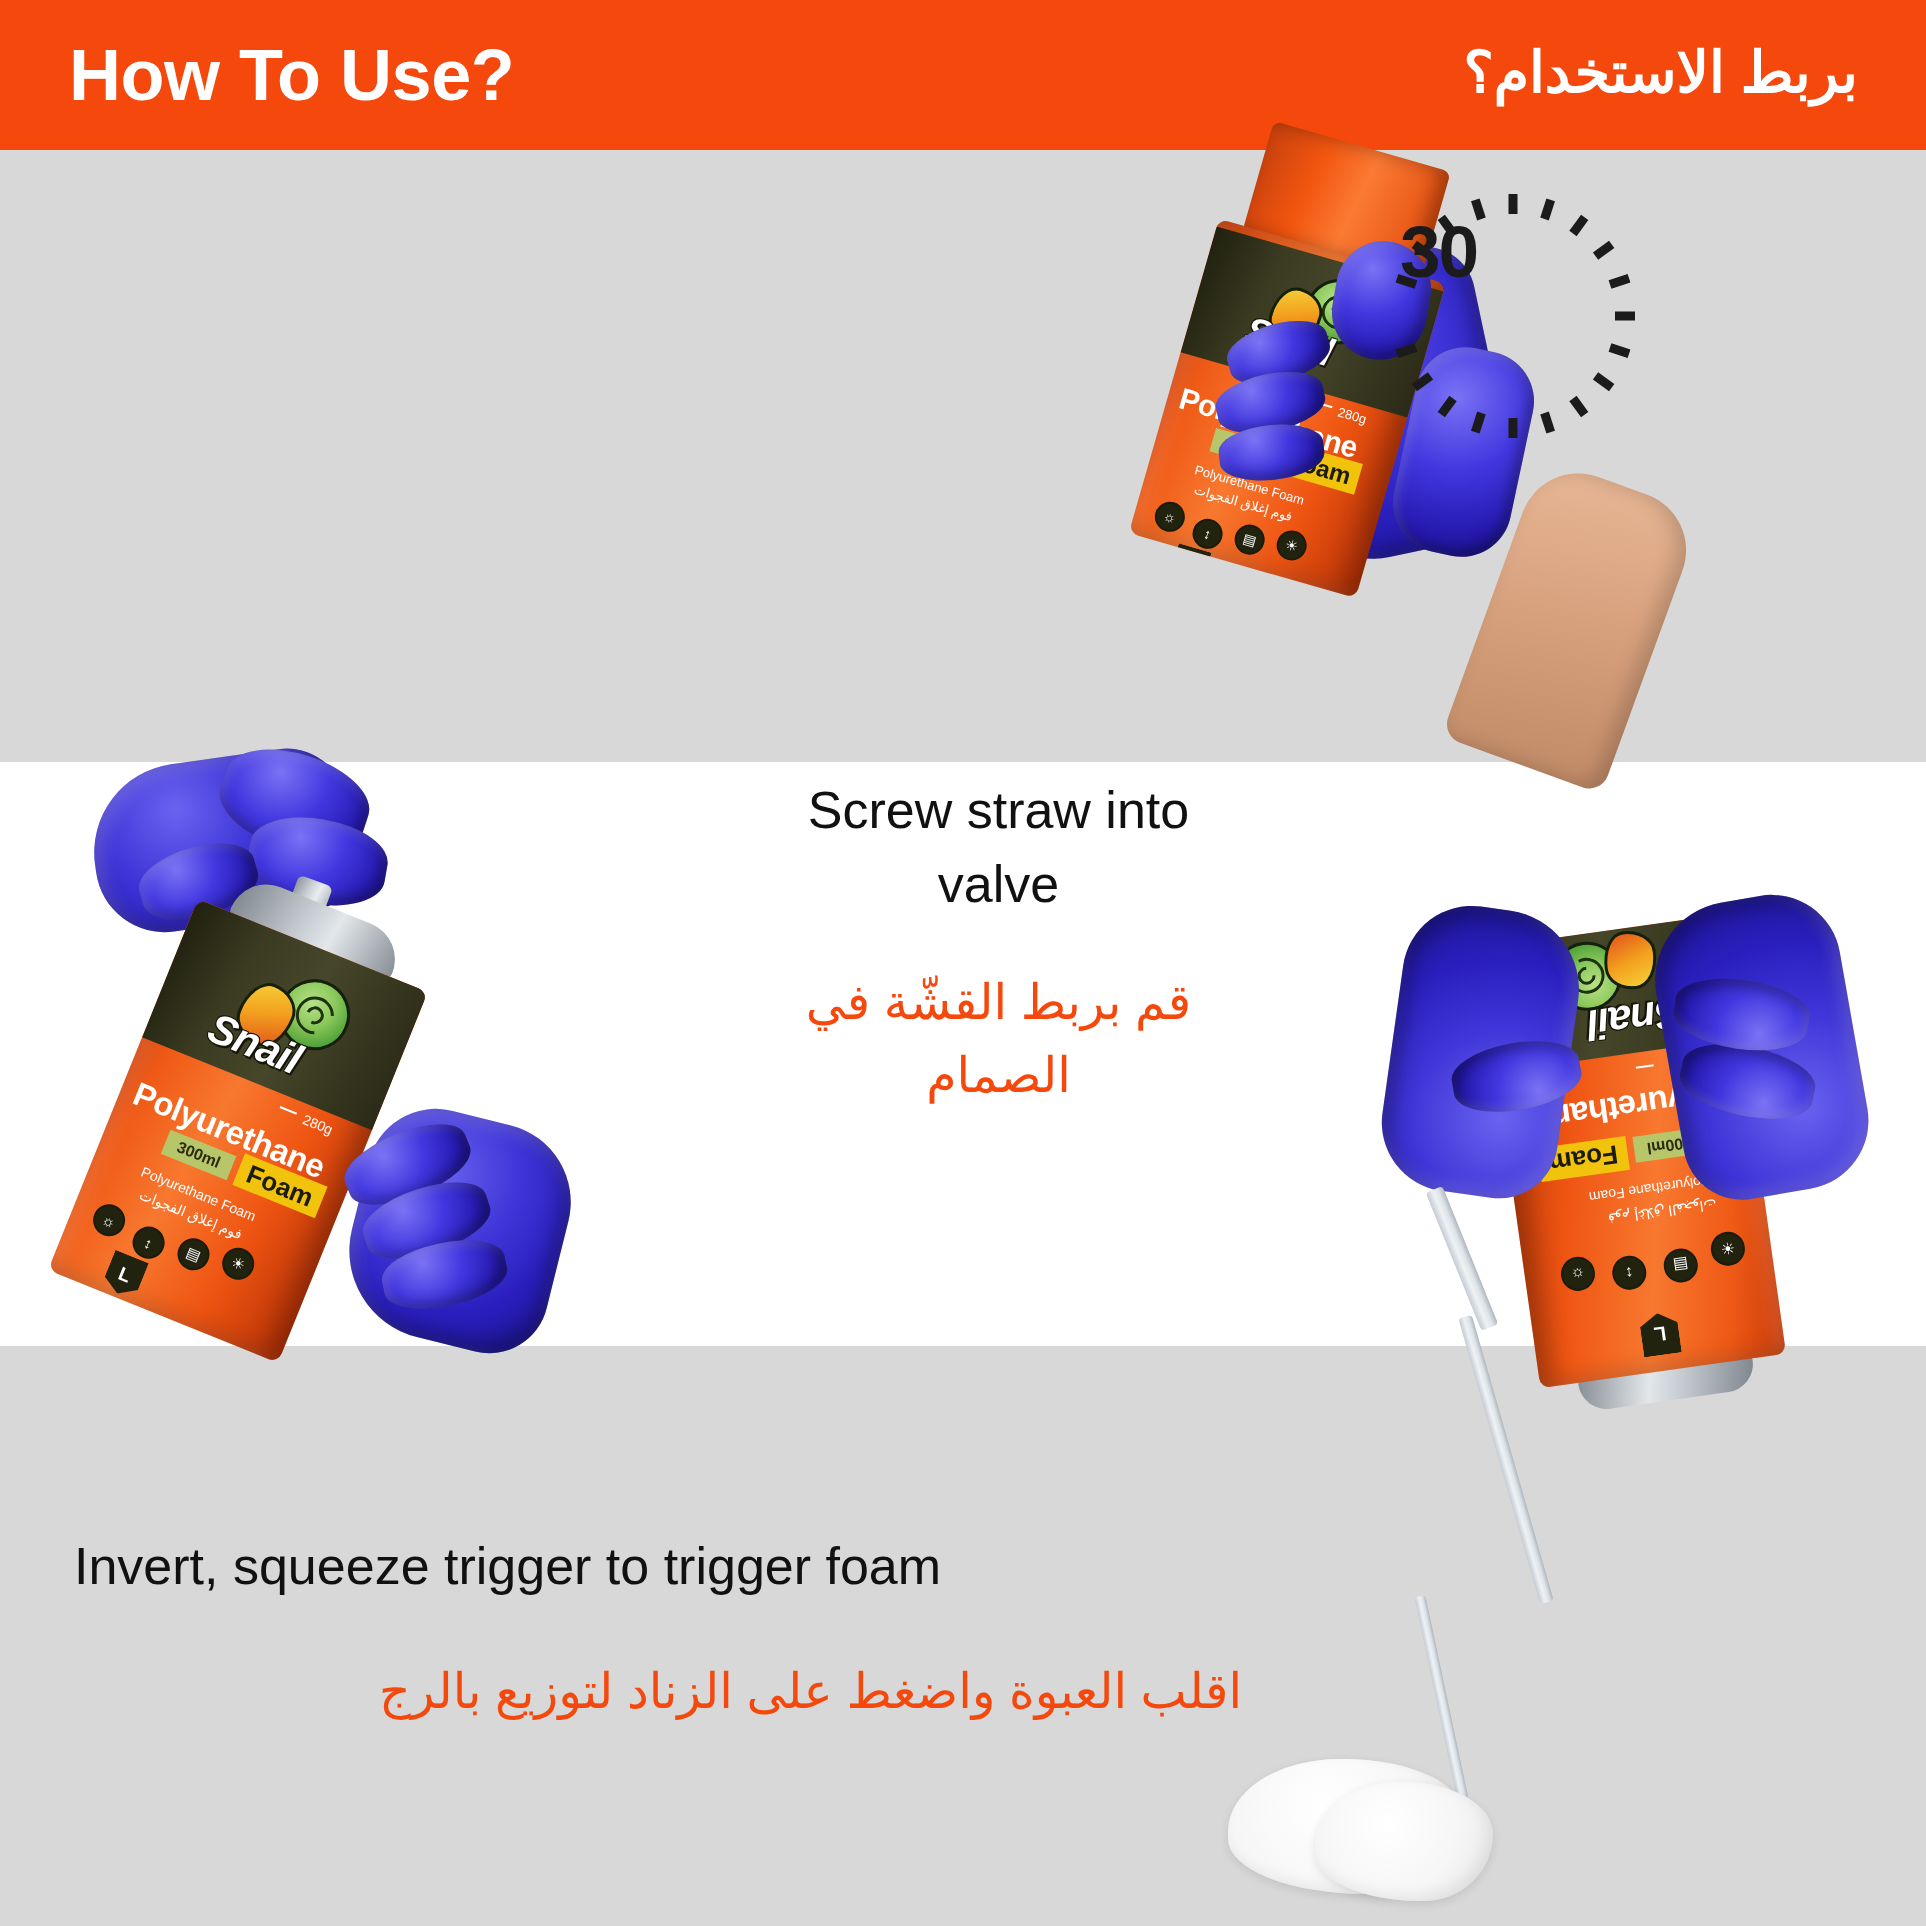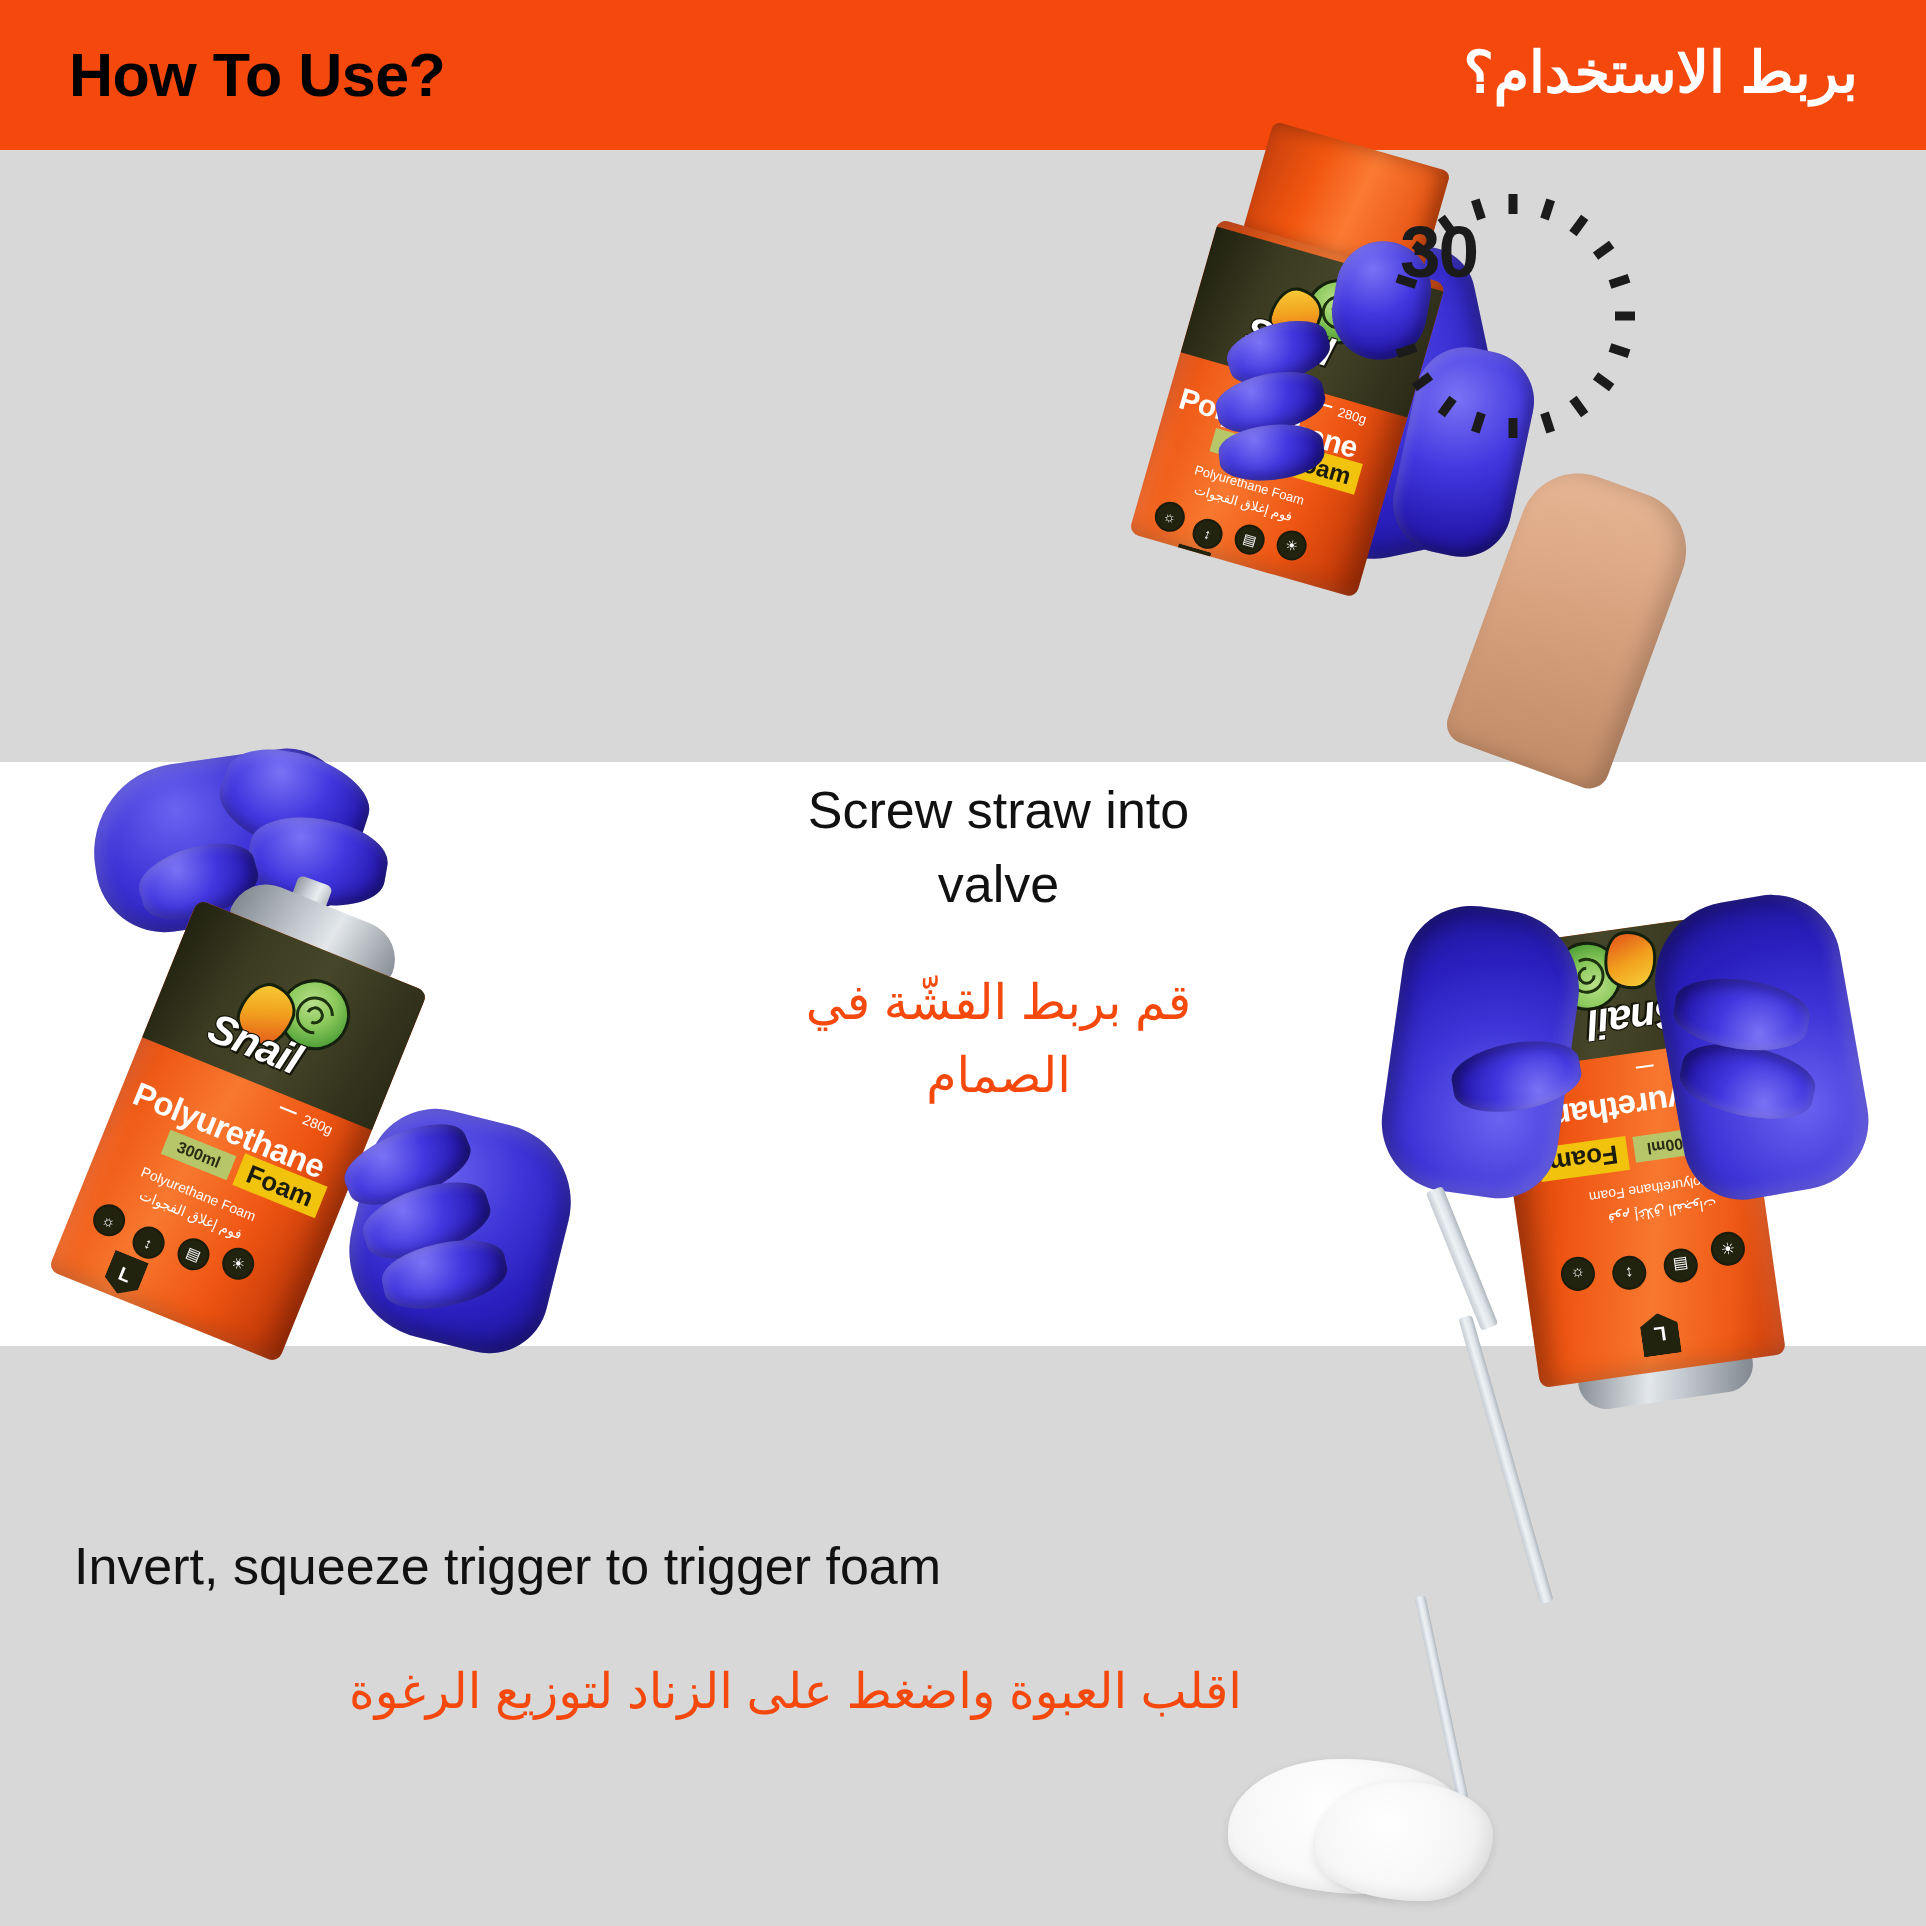--- a/index.html
+++ b/index.html
@@ -13,21 +13,21 @@
   #page { position:relative; width:1927px; height:1927px; overflow:hidden; }
 
   
   .header {
     position:absolute; left:0; top:0; width:1927px; height:150px;
     background:#F4480C;
     display:flex; align-items:center; justify-content:space-between;
     padding:0 69px;
   }
   .header-title-en {
-    color:#000000; font-size:61px; font-weight:bold;
+    color:#ffffff; font-size:72px; font-weight:bold;
     letter-spacing:-0.5px; line-height:1;
   }
   .header-title-ar {
     color:#ffffff; font-size:57px; font-weight:bold;
     direction:rtl; line-height:1.2; padding-bottom:6px;
   }
 
   
   .band { position:absolute; left:0; width:1927px; }
   .band-gray  { background:#d8d8d8; }
@@ -386,17 +386,17 @@
   <div class="photo" id="art3" style="left:1287px; top:1129px; width:640px; height:798px;">
     <div class="straw" style="left:166px; top:55px; width:18px; height:149px; transform:rotate(-22deg);"></div>
     <div class="straw" style="left:212px; top:182px; width:14px; height:297px; transform:rotate(-16deg);"></div>
     <div class="straw" style="left:149px; top:465px; width:11px; height:208px; transform:rotate(-12deg);"></div>
     <div class="foam-blob" style="left:-59px; top:630px; width:238px; height:135px;"></div>
     <div class="foam-blob" style="left:28px; top:653px; width:178px; height:119px;"></div>
   </div>
 
   <div class="step-text" id="text3">
     <div class="step-en">Invert, squeeze trigger to trigger foam</div>
-    <div class="step-ar">اقلب العبوة واضغط على الزناد لتوزيع الرغوة</div>
+    <div class="step-ar">اقلب العبوة واضغط على الزناد لتوزيع بالرج</div>
   </div>
 
 </div>
 
 
 </body></html>

